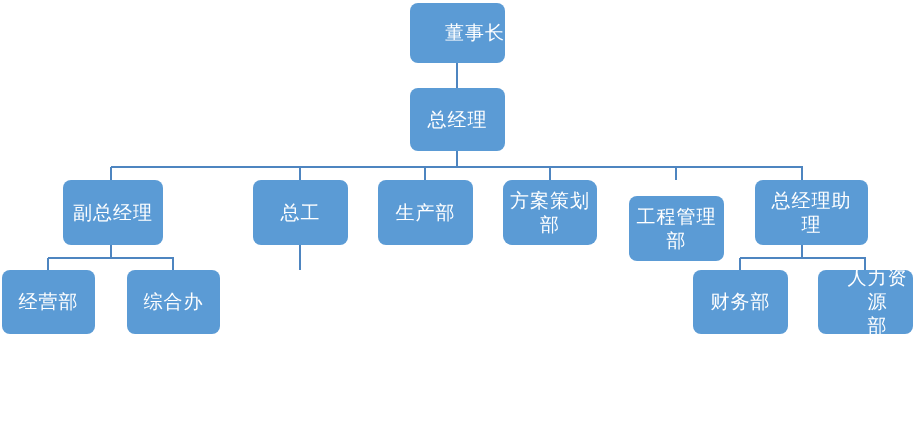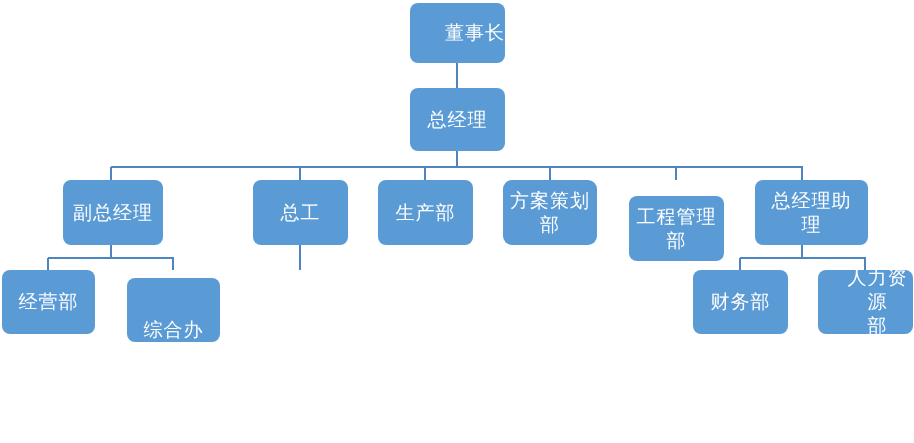--- a/index.html
+++ b/index.html
@@ -69,17 +69,17 @@
     <div class="node" style="left: 63px; top: 180px; width: 100px; height: 65px;"><span class="node-label">副总经理</span></div>
     <div class="node" style="left: 253px; top: 180px; width: 95px; height: 65px;"><span class="node-label">总工</span></div>
     <div class="node" style="left: 378px; top: 180px; width: 95px; height: 65px;"><span class="node-label">生产部</span></div>
     <div class="node" style="left: 503px; top: 180px; width: 94px; height: 65px; border-radius: 9px;"><span class="node-label">方案策划
 部</span></div>
     <div class="node" style="left: 629px; top: 180px; width: 95px; height: 65px; margin-top: 16px;"><span class="node-label">工程管理
 部</span></div>
     <div class="node" style="left: 755px; top: 180px; width: 113px; height: 65px;"><span class="node-label">总经理助
 理</span></div>
     <div class="node" style="left: 2px; top: 270px; width: 93px; height: 64px;"><span class="node-label">经营部</span></div>
-    <div class="node" style="left: 127px; top: 278px; width: 93px; height: 64px; align-items: flex-end;"><span class="node-label">综合办</span></div>
+    <div class="node" style="left: 127px; top: 270px; width: 93px; height: 64px;"><span class="node-label">综合办</span></div>
     <div class="node" style="left: 693px; top: 270px; width: 95px; height: 64px; text-align: center;"><span class="node-label">财务部</span></div>
     <div class="node" style="left: 818px; top: 270px; width: 95px; height: 64px; padding-left: 24px;"><span class="node-label">人力资源
 部</span></div>
   </div>
 
 </body></html>

